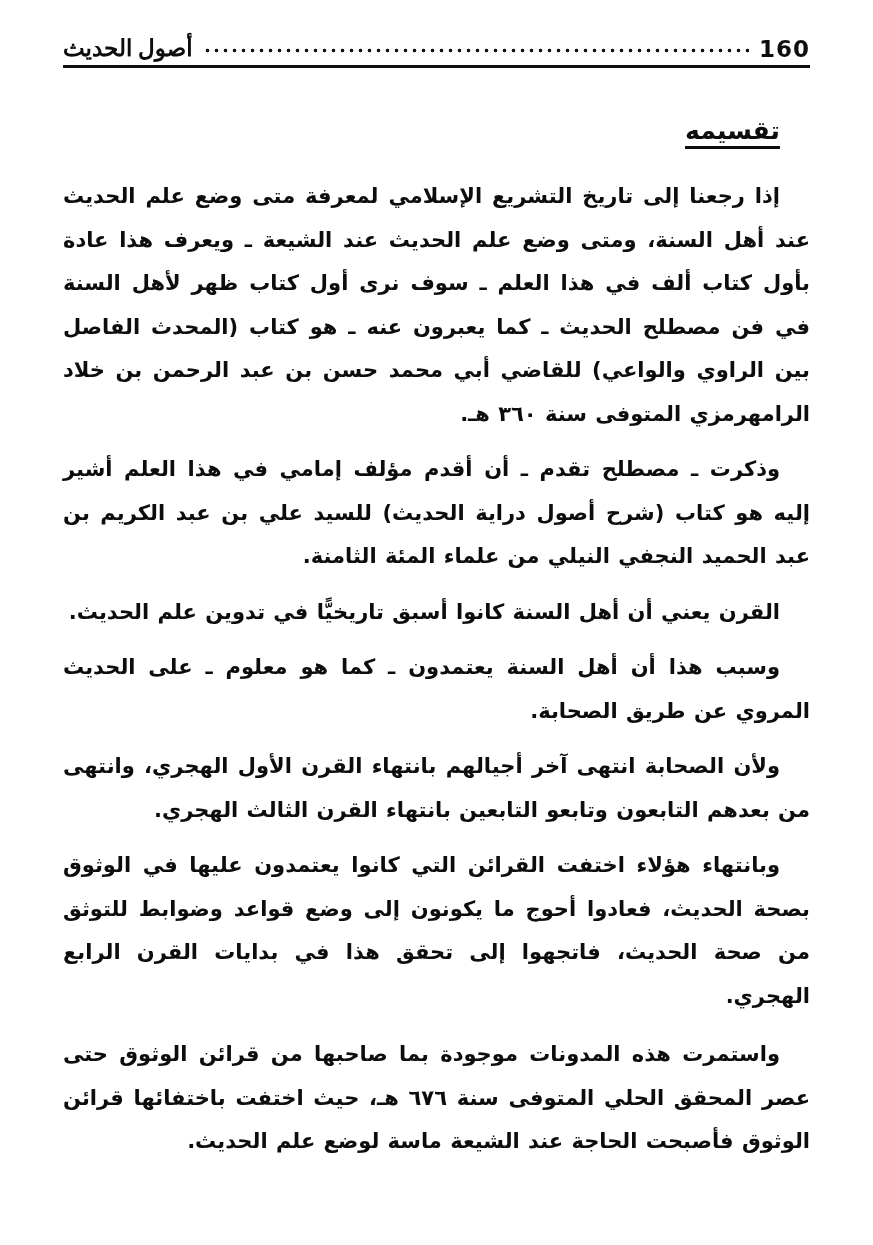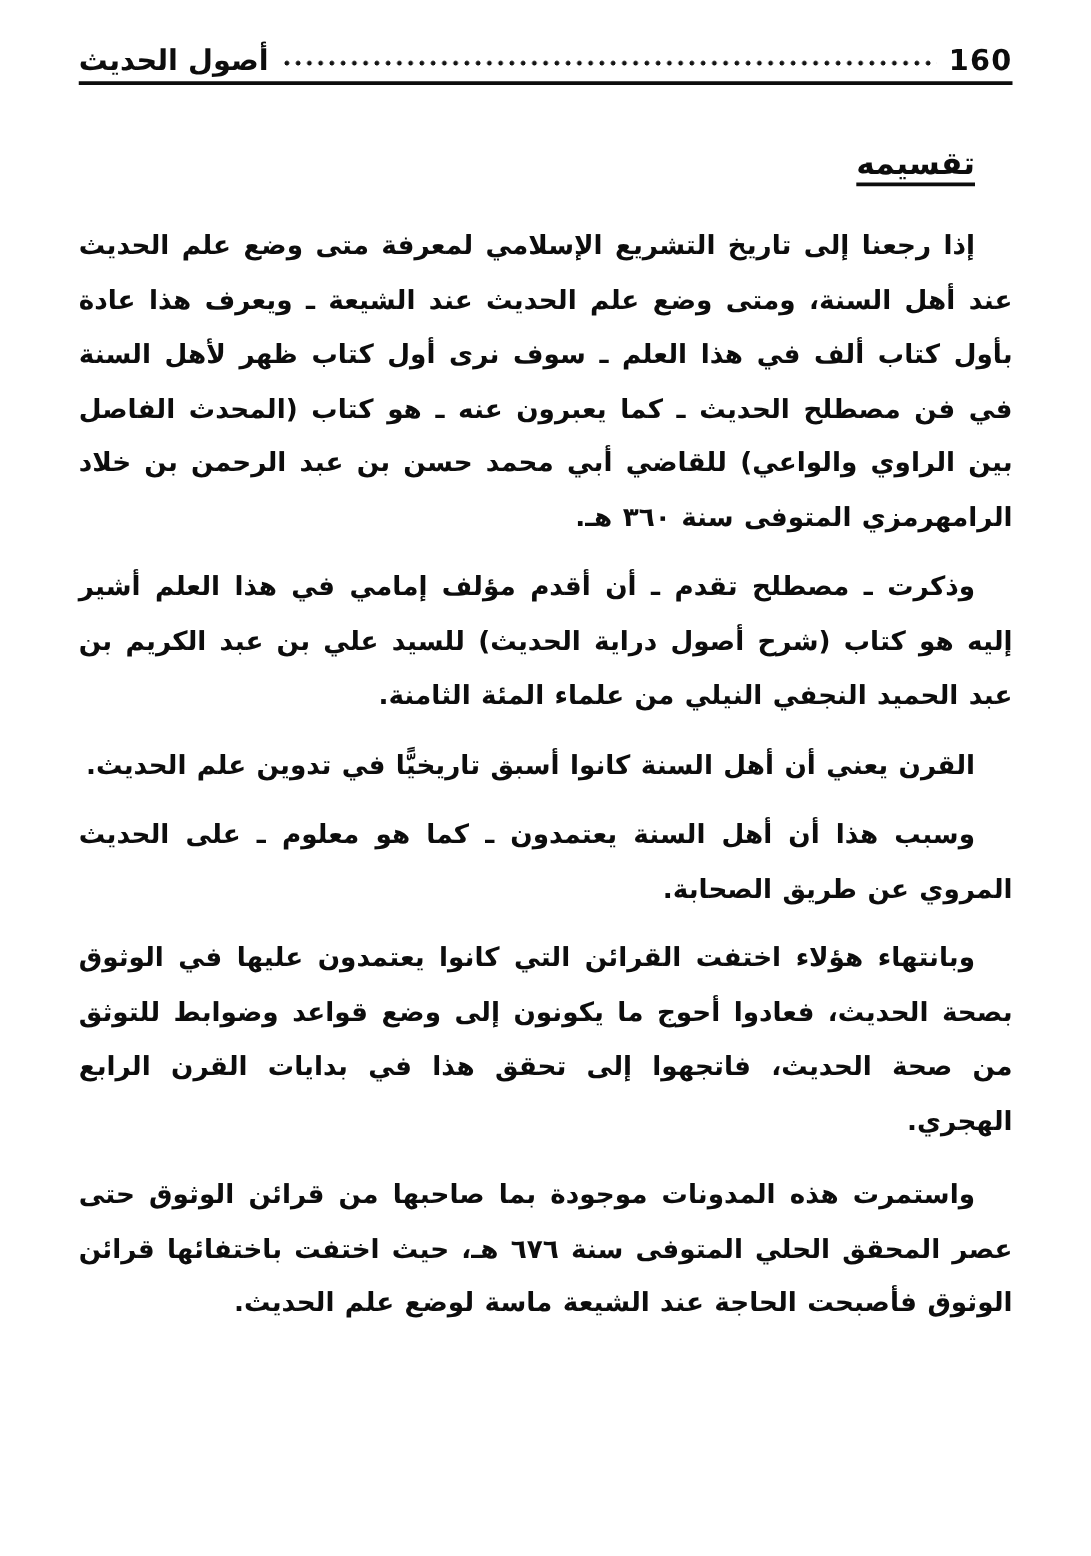--- a/index.html
+++ b/index.html
@@ -38,20 +38,21 @@
     flex: 1 1 auto;
     height: 100%;
     margin: 0 4px;
     background-image: radial-gradient(circle, #141414 1.7px, transparent 2.1px);
     background-size: 9px 9px;
     background-repeat: repeat-x;
     background-position: left calc(100% - 7px);
   }
   .running-header .book-title {
     padding-right: 6px;
+    font-family: Liberation Serif, serif;
   }
 
   .header-rule {
     border: none;
     border-top: 3px solid #0d0d0d;
     margin-top: 3px;
   }
 
   
   .section-heading {
@@ -95,17 +96,18 @@
 
   <hr class="header-rule">
 
   <h2 class="section-heading">تقسيمه</h2>
 
   <div class="body-text">
     <p>إذا رجعنا إلى تاريخ التشريع الإسلامي لمعرفة متى وضع علم الحديث عند أهل السنة، ومتى وضع علم الحديث عند الشيعة ـ ويعرف هذا عادة بأول كتاب ألف في هذا العلم ـ سوف نرى أول كتاب ظهر لأهل السنة في فن مصطلح الحديث ـ كما يعبرون عنه ـ هو كتاب (المحدث الفاصل بين الراوي والواعي) للقاضي أبي محمد حسن بن عبد الرحمن بن خلاد الرامهرمزي المتوفى سنة ٣٦٠ هـ.</p>
     <p>وذكرت ـ مصطلح تقدم ـ أن أقدم مؤلف إمامي في هذا العلم أشير إليه هو كتاب (شرح أصول دراية الحديث) للسيد علي بن عبد الكريم بن عبد الحميد النجفي النيلي من علماء المئة الثامنة.</p>
     <p>القرن يعني أن أهل السنة كانوا أسبق تاريخيًّا في تدوين علم الحديث.</p>
     <p>وسبب هذا أن أهل السنة يعتمدون ـ كما هو معلوم ـ على الحديث المروي عن طريق الصحابة.</p>
+    <p>ولأن الصحابة انتهى آخر أجيالهم بانتهاء القرن الأول الهجري، وانتهى من بعدهم التابعون وتابعو التابعين بانتهاء القرن الثالث الهجري.</p>
     <p>وبانتهاء هؤلاء اختفت القرائن التي كانوا يعتمدون عليها في الوثوق بصحة الحديث، فعادوا أحوج ما يكونون إلى وضع قواعد وضوابط للتوثق من صحة الحديث، فاتجهوا إلى تحقق هذا في بدايات القرن الرابع الهجري.</p>
     <p class="closing-paragraph">واستمرت هذه المدونات موجودة بما صاحبها من قرائن الوثوق حتى عصر المحقق الحلي المتوفى سنة ٦٧٦ هـ، حيث اختفت باختفائها قرائن الوثوق فأصبحت الحاجة عند الشيعة ماسة لوضع علم الحديث.</p>
   </div>
 
 </div>
 
 </body></html>

